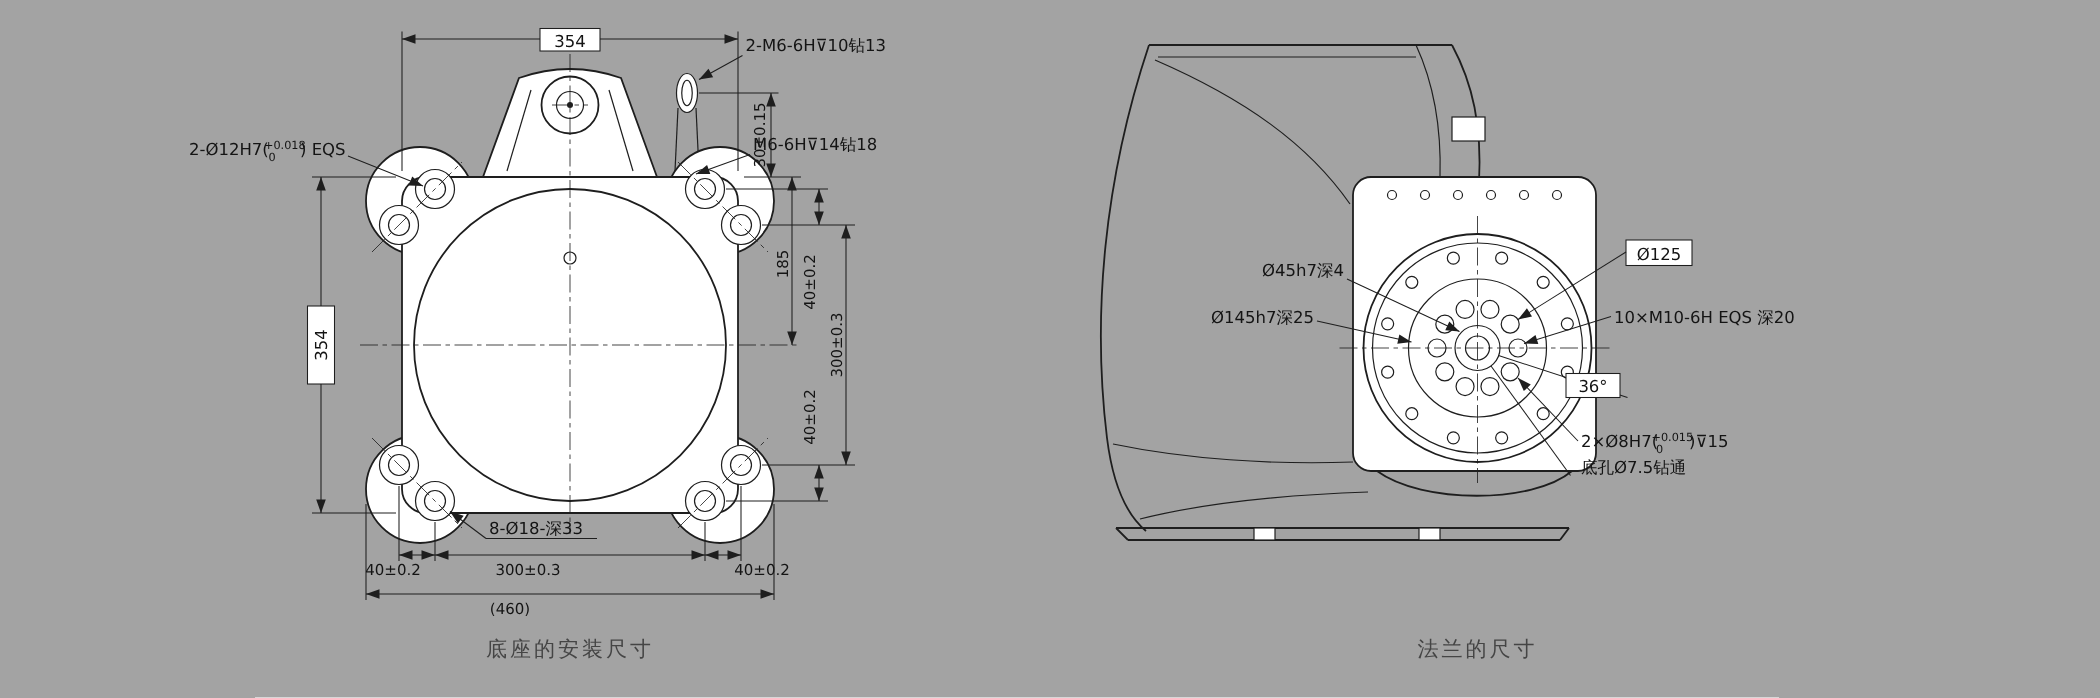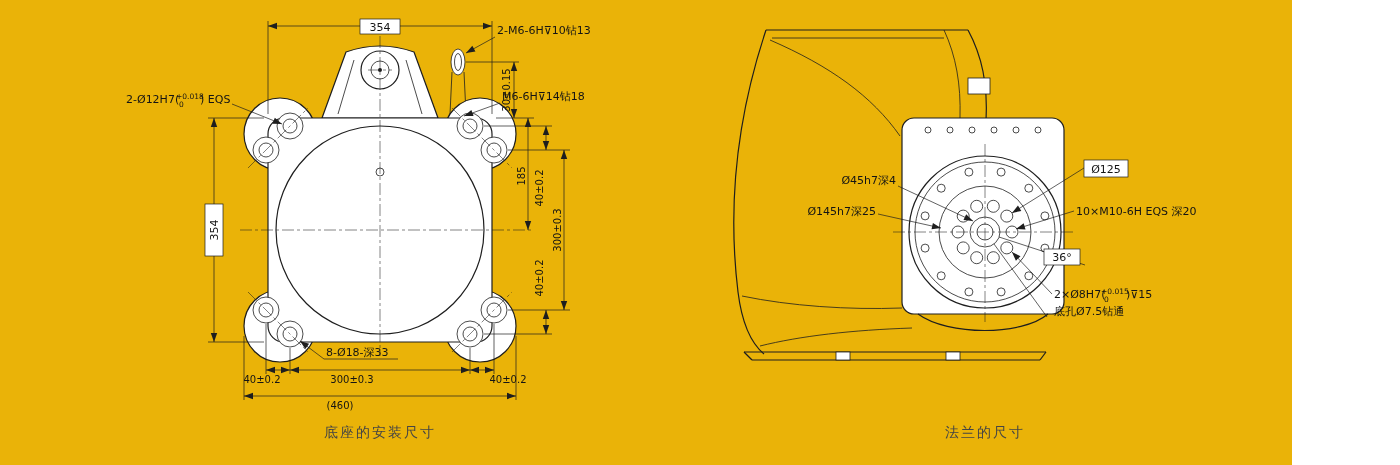--- a/index.html
+++ b/index.html
@@ -1,16 +1,16 @@
 <!DOCTYPE html>
 <html><head>
 <meta charset="utf-8">
 <style>
   html,body{margin:0;padding:0;background:#ffffff;}
-  #stage{position:relative;width:1292px;height:465px;background:#eab308;overflow:hidden;
+  #stage{position:relative;width:1400px;height:465px;background:#a3a3a3;overflow:hidden;
          font-family:"DejaVu Sans","Liberation Sans",sans-serif;}
   svg{display:block}
   
   .ol {stroke:#1e1e1e;stroke-width:1.2;fill:#ffffff;}
   .oln{stroke:#1e1e1e;stroke-width:1.2;fill:none;}
   .tn {stroke:#1e1e1e;stroke-width:0.8;fill:#ffffff;}
   .tnn{stroke:#1e1e1e;stroke-width:0.8;fill:none;}
   .dim{stroke:#1e1e1e;stroke-width:0.7;fill:none;}
   .cl {stroke:#1e1e1e;stroke-width:0.55;fill:none;stroke-dasharray:12 3 3 3;}
   .box{stroke:#1e1e1e;stroke-width:0.7;fill:#ffffff;}

